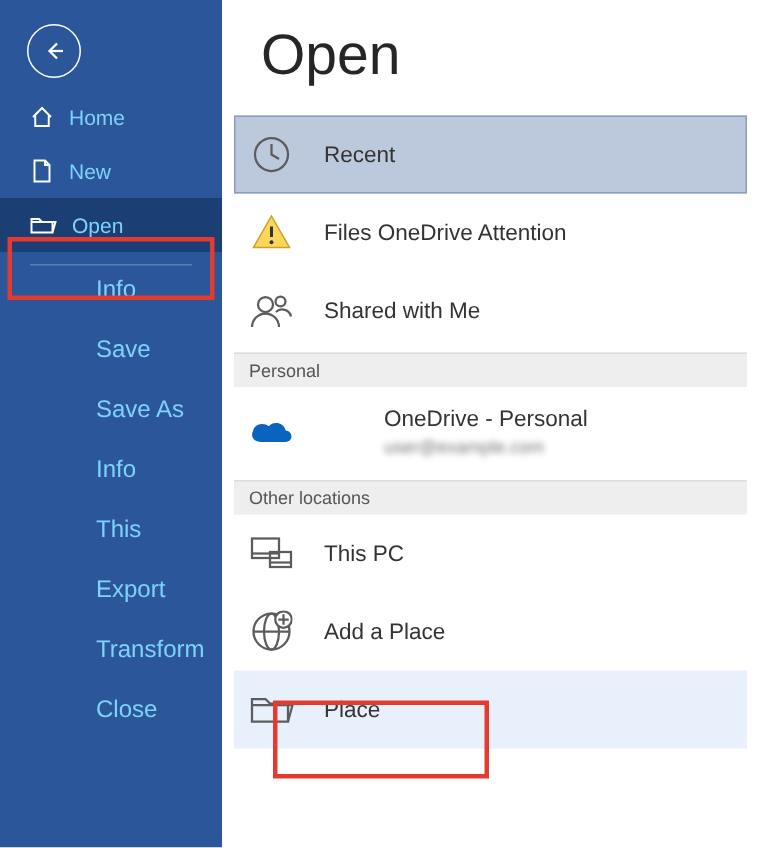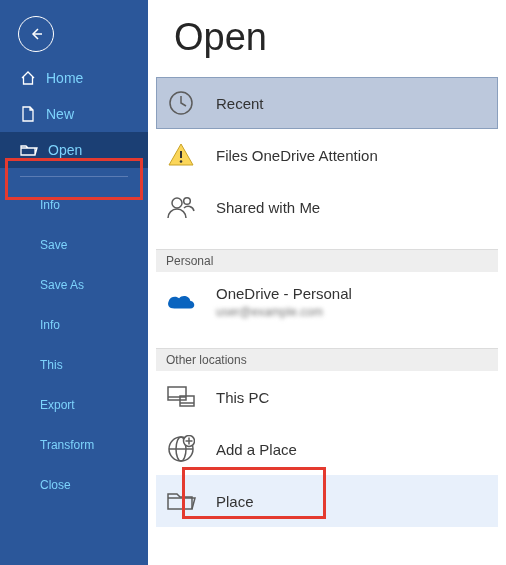--- a/index.html
+++ b/index.html
@@ -48,24 +48,24 @@
     .nav-item.selected {
       background: #1b3f74;
     }
     .nav-divider {
       height: 1px;
       background: #5b7cb4;
       margin: 8px 20px;
     }
     .nav-sub {
       display: flex;
-      align-items: center;
+      align-items: flex-start;
       height: 40px;
-      padding-left: 40px;
-      font-size: 12px;
+      padding-left: 64px;
+      font-size: 16px;
       cursor: pointer;
     }
     .highlight-open {
       position: absolute;
       border: 3px solid #e43a2f;
       left: 5px;
       top: 158px;
       width: 138px;
       height: 42px;
       pointer-events: none;
@@ -106,34 +106,35 @@
       height: 32px;
       display: flex;
       align-items: center;
       justify-content: center;
       flex-shrink: 0;
     }
     .loc-text {
       display: flex;
       flex-direction: column;
       line-height: 1.2;
+      margin-left: 40px;
     }
     .loc-text .sub {
       font-size: 12px;
       color: #777;
       filter: blur(2px);
       margin-top: 2px;
     }
     .section-header {
       font-size: 12px;
       color: #555;
       background: #eeeeee;
       border-top: 1px solid #dcdcdc;
       padding: 4px 10px;
-      margin-top: 16px;
+      margin-top: 2px;
     }
     .highlight-browse {
       position: absolute;
       border: 3px solid #e43a2f;
       left: 182px;
       top: 467px;
       width: 144px;
       height: 52px;
       pointer-events: none;
     }

